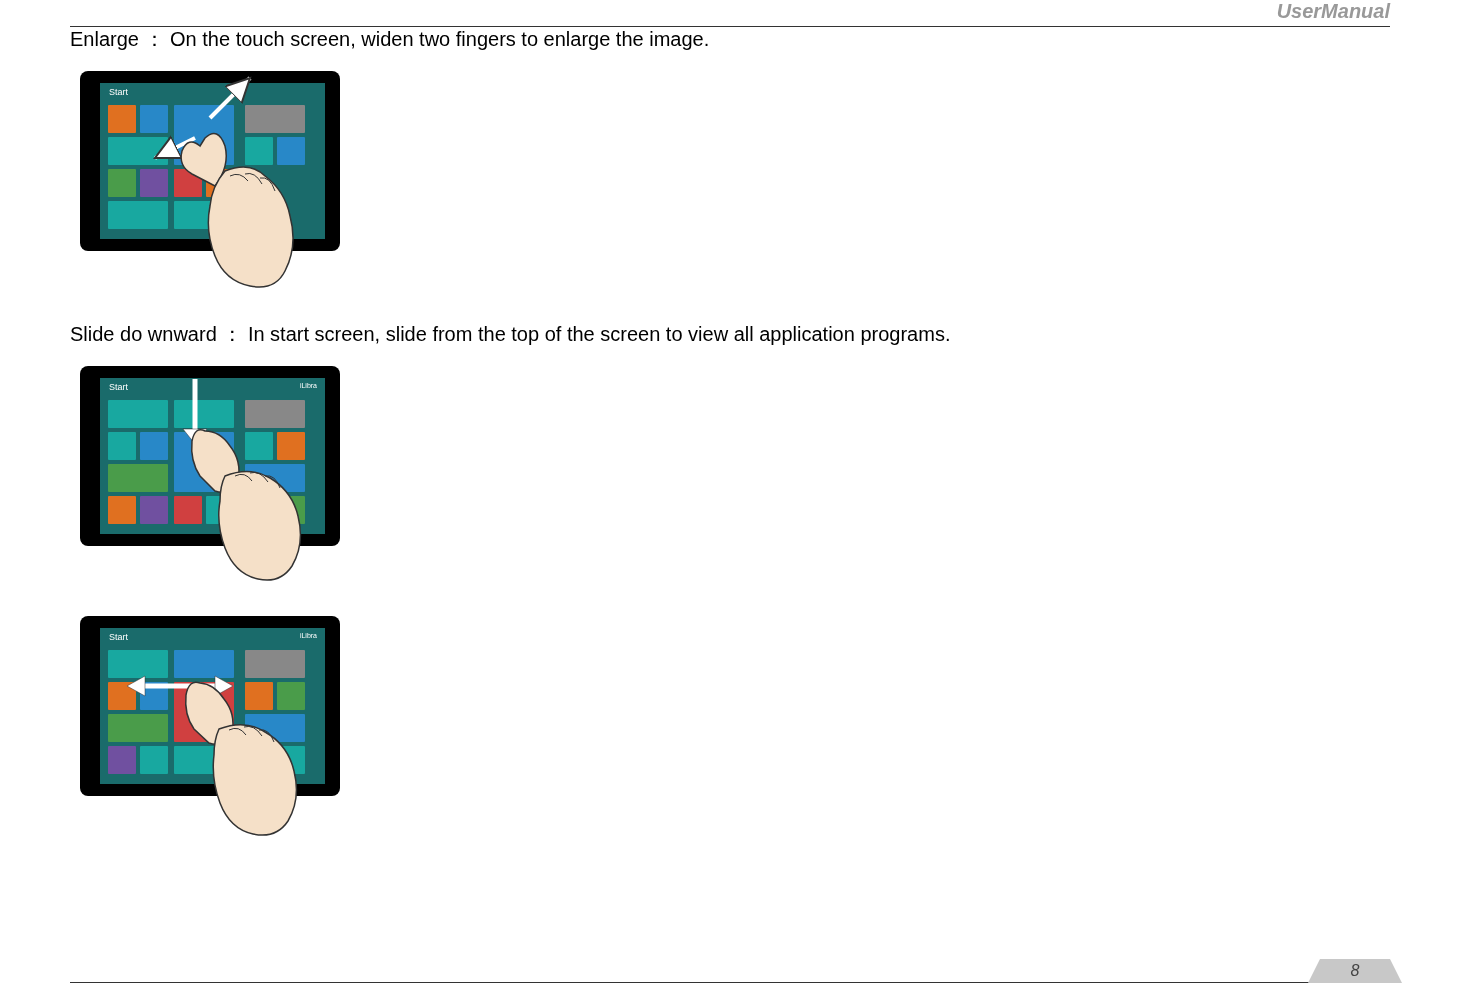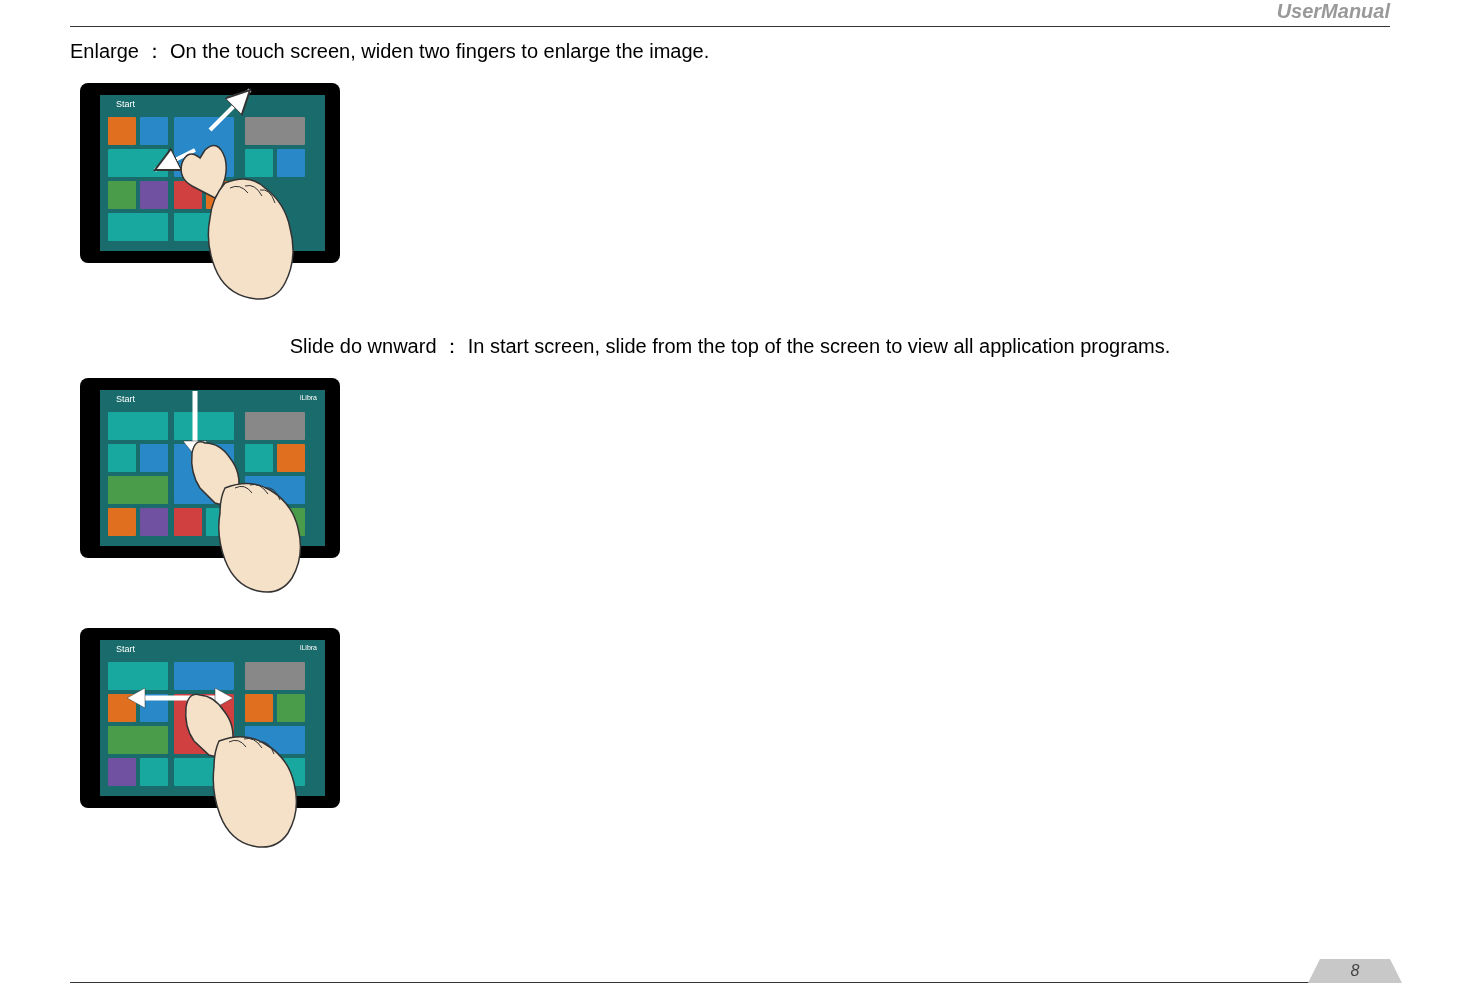--- a/index.html
+++ b/index.html
@@ -26,21 +26,21 @@
       padding-bottom: 2px;
     }
     .header-line {
       position: absolute;
       top: 26px;
       left: 70px;
       right: 70px;
       border-top: 1px solid #333;
     }
     .content {
-      padding-top: 38px;
+      padding-top: 26px;
     }
     .section {
       margin-bottom: 50px;
     }
     .section-text {
       font-size: 20px;
       color: #000;
       margin-bottom: 18px;
     }
     .tablet-image {
@@ -129,21 +129,21 @@
       position: absolute;
       bottom: 10px;
       left: 70px;
       right: 70px;
       border-top: 1px solid #333;
     }
     
     .start-label {
       position: absolute;
       top: 4px;
-      left: 16px;
+      left: 9px;
       color: #fff;
       font-size: 9px;
     }
     .user-label {
       position: absolute;
       top: 4px;
       right: 8px;
       color: #fff;
       font-size: 7px;
     }
@@ -195,21 +195,21 @@
       <svg class="hand" style="left:90px;top:45px;width:170px;height:180px;" viewBox="0 0 170 180">
         <path d="M 30 30 Q 18 20 12 35 Q 8 50 22 58 L 45 70 Q 60 50 55 30 Q 48 10 35 22 Z" fill="#f5e0c8" stroke="#333" stroke-width="1.5"></path>
         <path d="M 55 55 Q 80 45 95 60 Q 115 75 120 100 Q 128 130 115 155 Q 105 175 80 170 Q 55 165 45 140 Q 35 115 40 90 Q 42 70 55 55 Z" fill="#f5e0c8" stroke="#333" stroke-width="1.5"></path>
         <path d="M 60 60 Q 70 55 78 65" fill="none" stroke="#333" stroke-width="1"></path>
         <path d="M 75 58 Q 85 55 92 68" fill="none" stroke="#333" stroke-width="1"></path>
         <path d="M 90 62 Q 100 60 105 75" fill="none" stroke="#333" stroke-width="1"></path>
       </svg>
     </div>
   </div>
 
-  <div class="section" style="margin-top:60px;text-align:center;">
+  <div class="section" style="margin-top:60px;">
     <div class="section-text">
       <span>Slide do wnward</span>
       <span>：</span>
       <span>In start screen, slide from the top of the screen to view all application programs.</span>
     </div>
     <div class="tablet-image">
       <div class="tablet-frame">
         <div class="tablet-screen">
           <div class="start-label">Start</div>
           <div class="user-label">iLibra</div>

